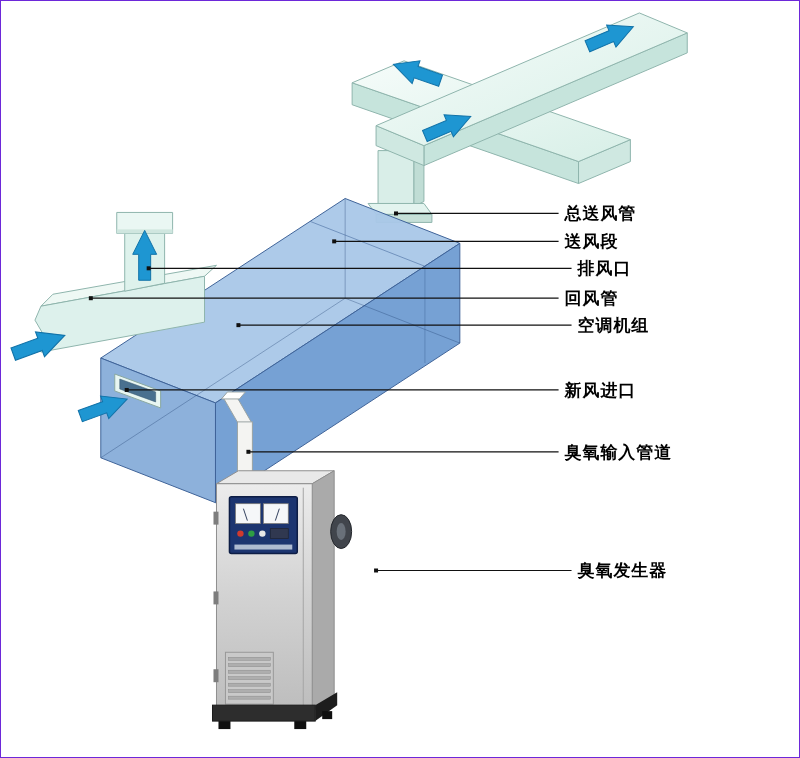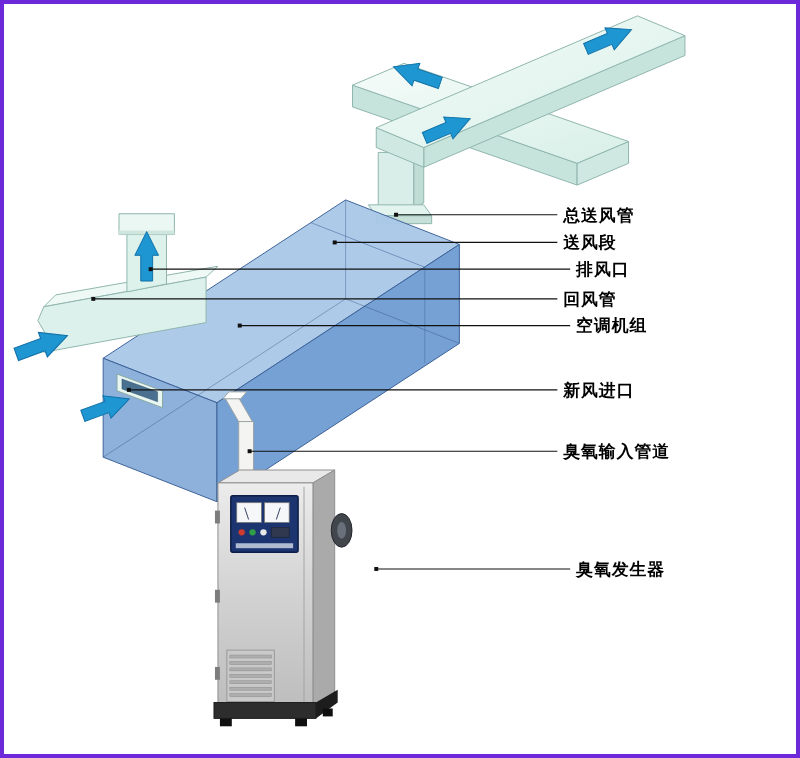--- a/index.html
+++ b/index.html
@@ -1,20 +1,20 @@
 <!DOCTYPE html>
 <html><head>
 <meta charset="utf-8">
 <style>
   html,body{margin:0;padding:0;background:#888;}
   .stage{
     position:relative;
     width:800px;height:758px;
     background:#ffffff;
-    border:4px solid #6d28d9;
+    border:1px solid #6d28d9;
     box-sizing:border-box;
     overflow:hidden;
     font-family:"DejaVu Sans","Liberation Sans",sans-serif;
   }
   svg{display:block;width:100%;height:100%;}
   .lbl{
     font-family:"DejaVu Sans","Liberation Sans",sans-serif;
     font-size:17px;
     font-weight:bold;
     fill:#000000;

